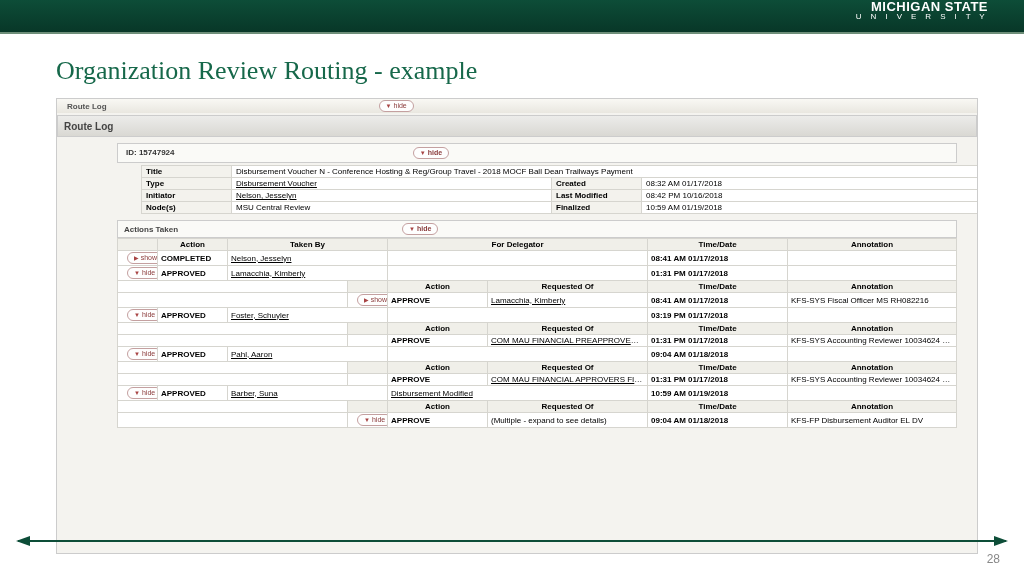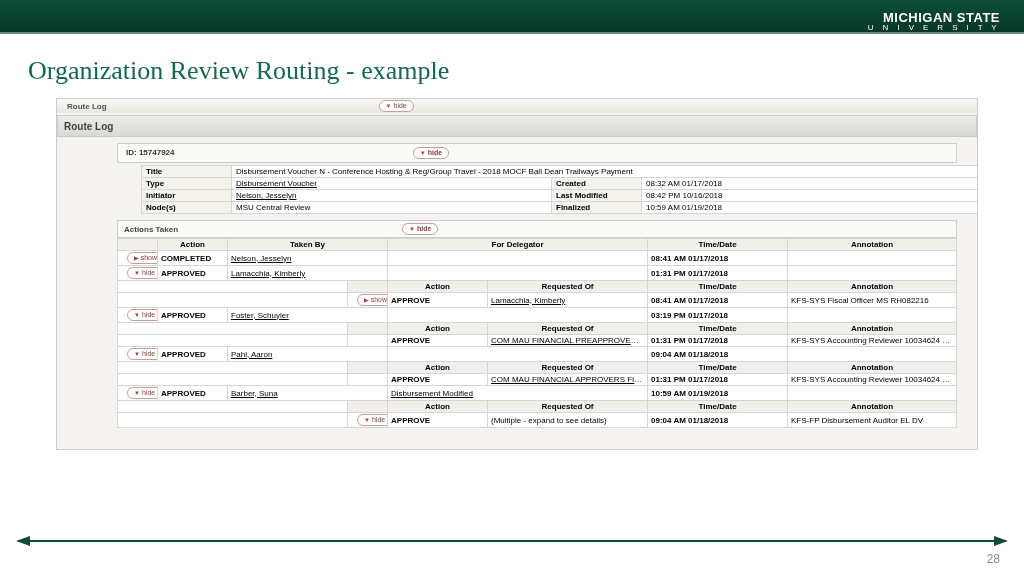--- a/index.html
+++ b/index.html
@@ -1,22 +1,22 @@
 <!DOCTYPE html>
 <html><head>
 <meta charset="utf-8">
 <style>
   *{box-sizing:border-box;margin:0;padding:0}
   body{width:1024px;height:576px;font-family:Arial,Helvetica,sans-serif;background:#fff;overflow:hidden;position:relative}
-  .top-bar{height:34px;background:linear-gradient(#0d4d38,#083728);display:flex;align-items:flex-end;justify-content:flex-end;padding-right:24px;border-bottom:2px solid #6e8e79}
+  .top-bar{height:34px;background:linear-gradient(#0d4d38,#083728);display:flex;align-items:flex-start;justify-content:flex-end;padding-right:36px;border-bottom:2px solid #6e8e79}
   .msu-logo{text-align:right;line-height:1}
   .msu-logo .l1{color:#fff;font-weight:bold;letter-spacing:.5px;font-size:13px}
   .msu-logo .l2{color:#fff;font-size:8px;letter-spacing:3.4px}
-  h1.page-title{font-family:Georgia,'Times New Roman',serif;font-weight:normal;color:#16684a;font-size:26px;margin:22px 0 12px 28px}
-  .screenshot{margin-left:56px;width:922px;height:352px;background:#f4f3ef;border:1px solid #ccc;font-size:8px;color:#000;overflow:hidden}
+  h1.page-title{font-family:Georgia,'Times New Roman',serif;font-weight:normal;color:#16684a;font-size:26px;margin:22px 0 12px 56px}
+  .screenshot{margin-left:56px;width:922px;height:456px;background:#f4f3ef;border:1px solid #ccc;font-size:8px;color:#000;overflow:hidden}
   .sec-tab{height:14px;display:flex;align-items:center;padding-left:4px;color:#555;background:linear-gradient(#f9f8f4,#e9e7e0)}
   .sec-title{font-weight:bold;color:#555;padding:2px 6px}
   .hide-pill{display:inline-block;border:1px solid #c4a0a0;border-radius:7px;padding:0 6px;font-size:7px;line-height:10px;color:#8a3a3a;background:#fefefe;margin-left:6px;cursor:pointer}
   .hide-pill::before{content:"\25BC";font-size:6px;margin-right:2px;color:#a84444}
   .show-pill{display:inline-block;border:1px solid #c4a0a0;border-radius:7px;padding:0 6px;font-size:7px;line-height:10px;color:#8a3a3a;background:#fefefe;margin-left:6px;cursor:pointer}
   .show-pill::before{content:"\25B6";font-size:6px;margin-right:2px;color:#a84444}
   .panel-hdr{height:22px;background:linear-gradient(#ececea,#d9d8d3);border:1px solid #ccc;display:flex;align-items:center;padding-left:6px;font-weight:bold;color:#444;font-size:10px;margin-top:2px}
   .id-bar{border:1px solid #ccc;background:#fafaf7;padding:3px 8px;margin:6px 0 2px 60px;font-weight:bold;color:#333;width:840px}
   table.meta{border-collapse:collapse;width:840px;margin-left:84px;background:#fff}
   table.meta td,table.meta th{border:1px solid #d6d5cf;padding:1px 4px;font-size:8px;text-align:left;height:12px}

